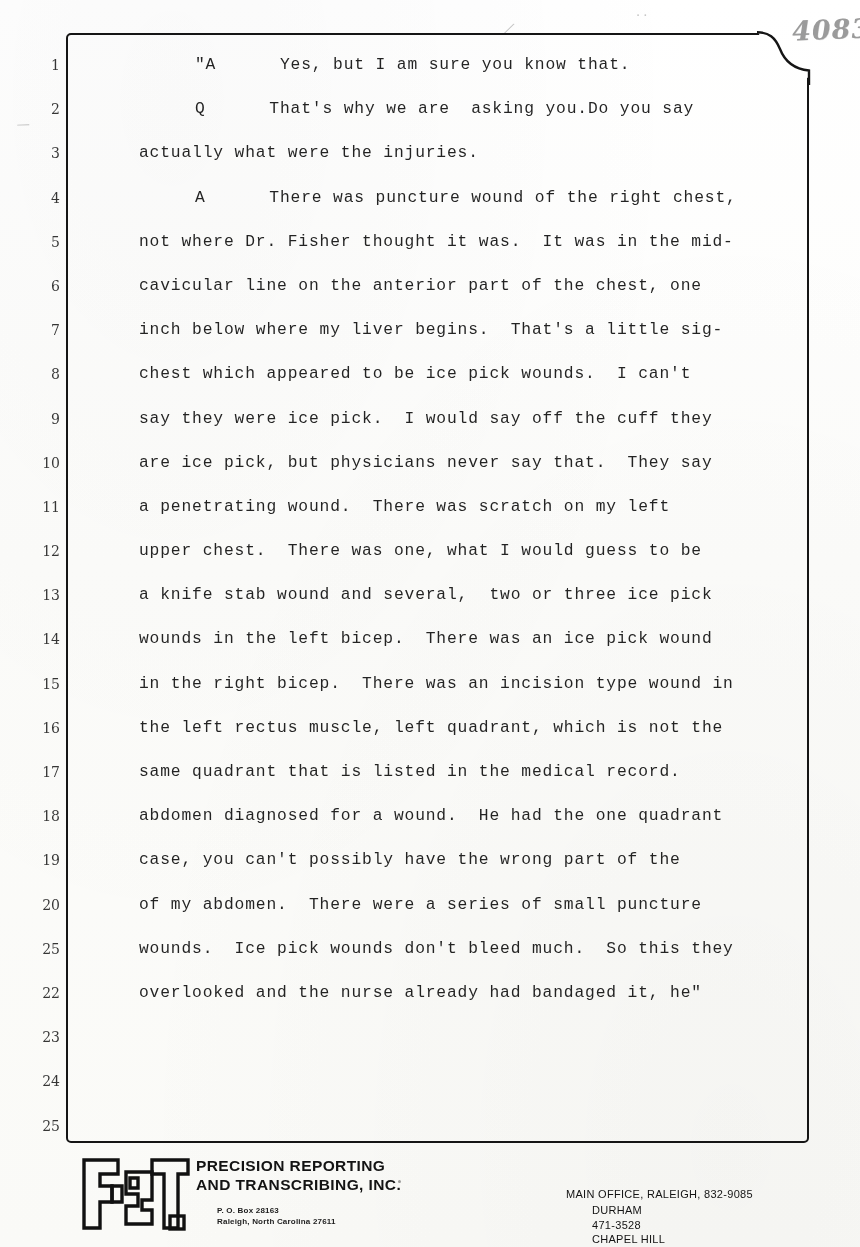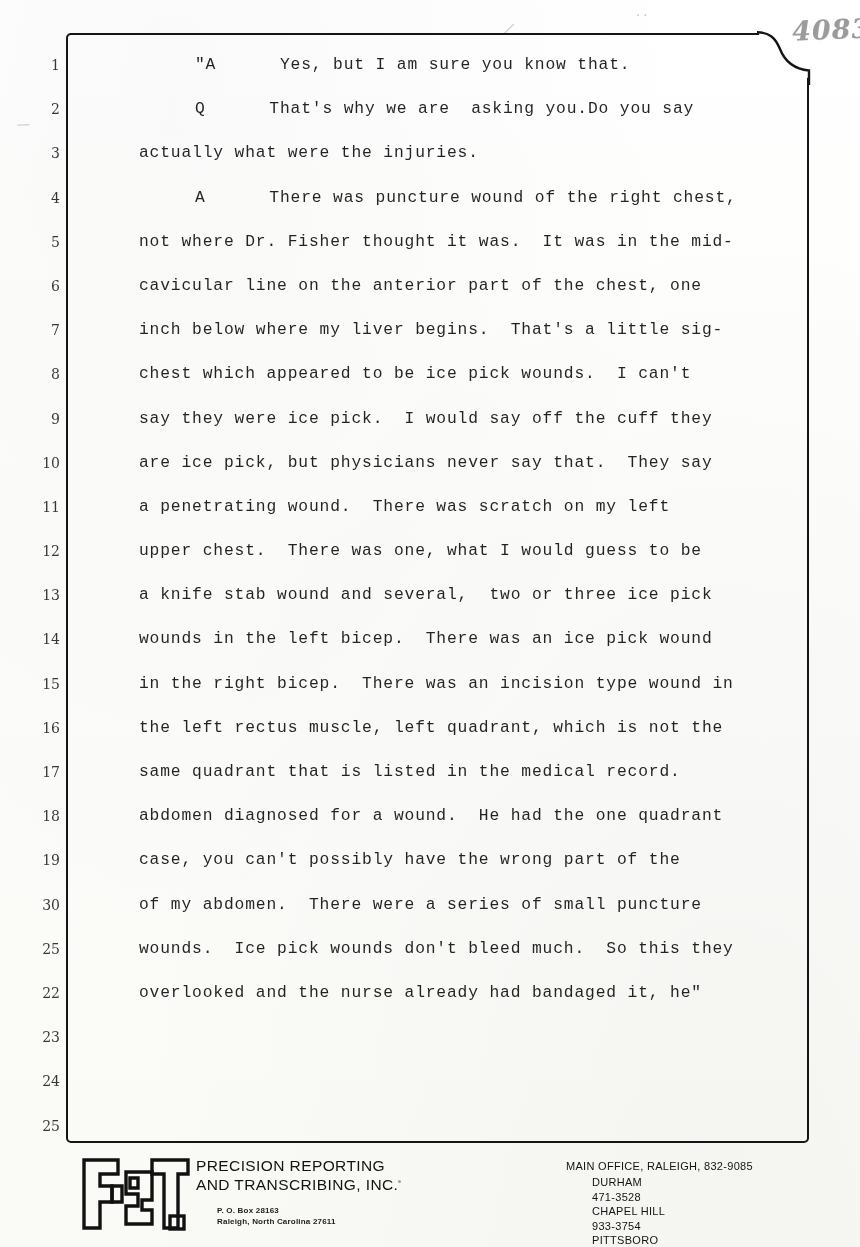--- a/index.html
+++ b/index.html
@@ -154,21 +154,21 @@
     height: 80px;
   }
   #logo-block svg { display: block; }
 
   #company-name {
     position: absolute;
     left: 196px;
     top: 5px;
     font-family: "Liberation Sans", sans-serif;
     font-size: 15.5px;
-    font-weight: 400;
+    font-weight: 700;
     letter-spacing: 0.4px;
     color: #131313;
     line-height: 18.5px;
   }
   #company-name div { white-space: nowrap; }
 
   #company-address {
     position: absolute;
     left: 197px;
     top: 54px;
@@ -186,20 +186,21 @@
     left: 566px;
     top: 8px;
     font-family: "Liberation Sans", sans-serif;
     font-size: 11px;
     letter-spacing: 0.3px;
     color: #131313;
   }
   #main-office {
     white-space: nowrap;
     margin-bottom: 3px;
+    margin-top: 28px;
   }
   .office-row {
     display: flex;
     white-space: nowrap;
     padding-left: 26px;
     line-height: 14.5px;
     flex-direction: column;
   }
   .office-city { width: 88px; }
   .office-phone { }
@@ -247,21 +248,21 @@
       <div class="line-number">10</div>
       <div class="line-number">11</div>
       <div class="line-number">12</div>
       <div class="line-number">13</div>
       <div class="line-number">14</div>
       <div class="line-number">15</div>
       <div class="line-number">16</div>
       <div class="line-number">17</div>
       <div class="line-number">18</div>
       <div class="line-number">19</div>
-      <div class="line-number">30</div>
+      <div class="line-number">20</div>
       <div class="line-number">25</div>
       <div class="line-number">22</div>
       <div class="line-number">23</div>
       <div class="line-number">24</div>
       <div class="line-number">25</div>
     </div>
 
   <div id="transcript-text">
       <div class="text-line indent">"A      Yes, but I am sure you know that.</div>
       <div class="text-line indent">Q      That's why we are  asking you.Do you say</div>

